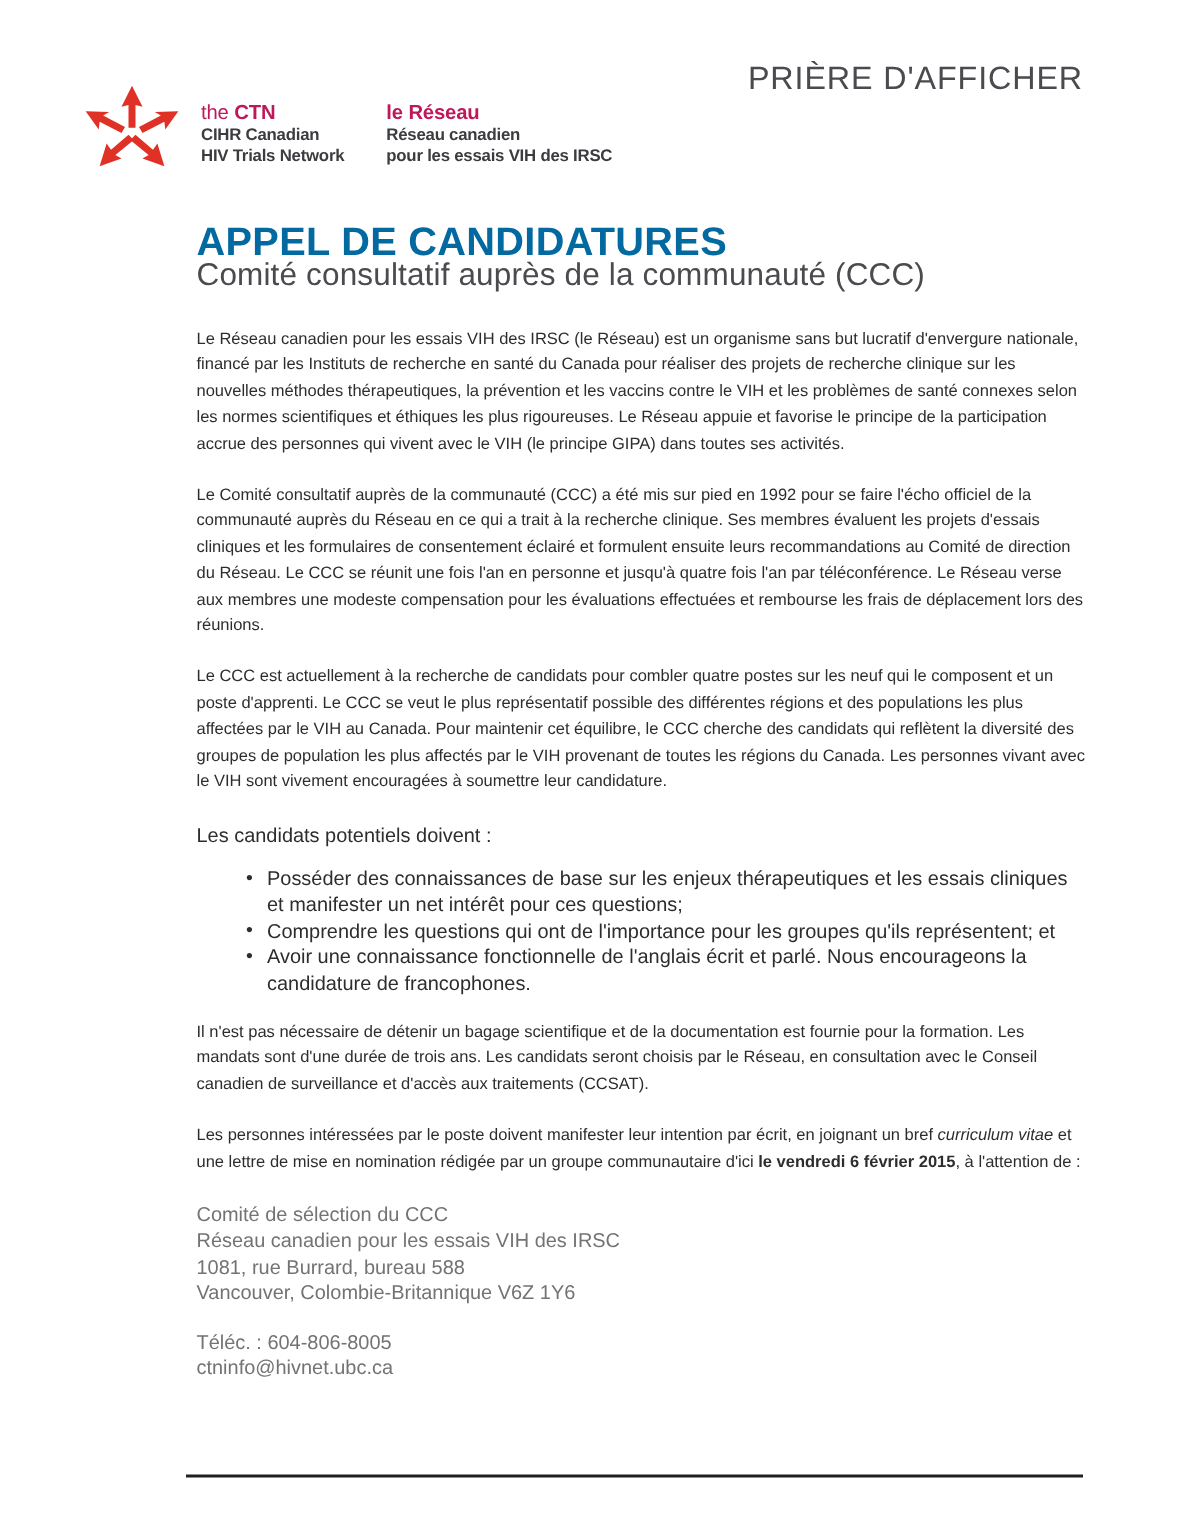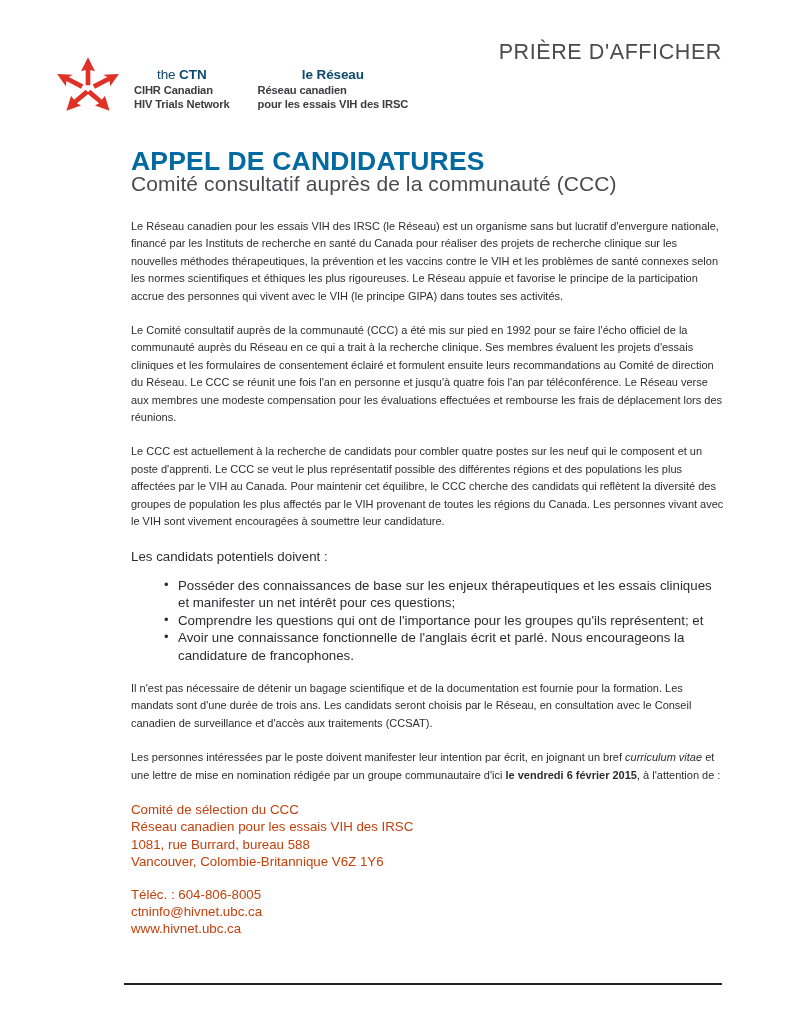--- a/index.html
+++ b/index.html
@@ -51,25 +51,24 @@
   .logo-words {
     display: flex;
     align-items: flex-start;
     padding-top: 11px;
   }
   .logo-col { margin-right: 28px; }
   .logo-col:last-child { margin-right: 0; }
   .logo-title {
     font-size: 13.5px;
     font-weight: 700;
-    color: #0c4a6e;
+    color: #be185d;
     line-height: 1.18;
     white-space: nowrap;
     letter-spacing: -0.1px;
-    text-align: center;
   }
   .logo-title .light { font-weight: 400; }
   .logo-sub {
     font-size: 11.2px;
     font-weight: 700;
     color: #3c3c40;
     line-height: 1.26;
     white-space: nowrap;
     letter-spacing: -0.15px;
   }
@@ -136,21 +135,21 @@
     top: -1px;
     font-size: 13px;
     color: #2d2d30;
   }
   .italic { font-style: italic; }
   .bold { font-weight: 700; }
 
   .contact {
     font-size: 13.3px;
     line-height: 17.4px;
-    color: #c2410c;
+    color: #737373;
     margin: 0 0 15px 0;
   }
   .contact-line { white-space: nowrap; }
 
   .footer-rule {
     position: absolute;
     left: 124px;
     top: 983px;
     width: 598px;
     height: 0;
@@ -219,20 +218,19 @@
     <div class="contact">
       <div class="contact-line">Comité de sélection du CCC</div>
       <div class="contact-line">Réseau canadien pour les essais VIH des IRSC</div>
       <div class="contact-line">1081, rue Burrard, bureau 588</div>
       <div class="contact-line">Vancouver, Colombie-Britannique  V6Z 1Y6</div>
     </div>
 
     <div class="contact">
       <div class="contact-line">Téléc. : 604-806-8005</div>
       <div class="contact-line">ctninfo@hivnet.ubc.ca</div>
-      <div class="contact-line">www.hivnet.ubc.ca</div>
     </div>
 
   </div>
 
   <div class="footer-rule"></div>
 
 </div>
 
 </body></html>

